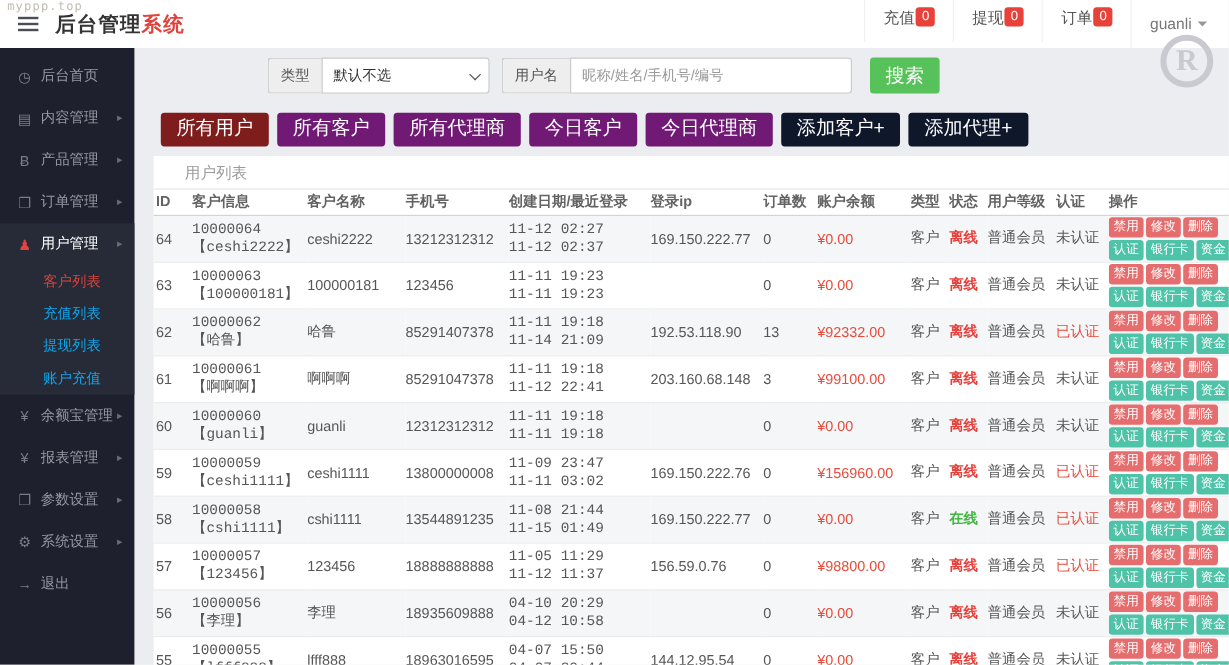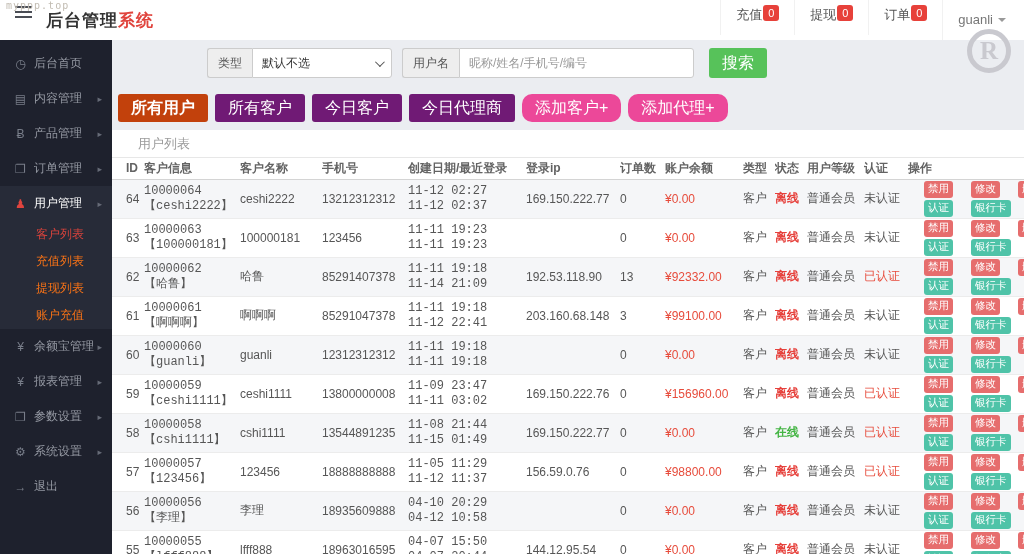--- a/index.html
+++ b/index.html
@@ -7,21 +7,21 @@
   body {
     position:relative;
     font-family:"Liberation Sans","DejaVu Sans",sans-serif;
     background:#ebedf1; color:#555; font-size:12px;
   }
   
   .navbar { position:absolute; top:0; left:0; width:1024px; height:40px;
     background:#fff; display:flex; justify-content:space-between; align-items:center; z-index:4; }
   .wm { position:absolute; top:0; left:6px; font-family:"DejaVu Sans Mono",monospace;
     font-size:10px; color:#c2bcb2; letter-spacing:1px; }
-  .nav-left { display:flex; align-items:flex-end; height:24px; }
+  .nav-left { display:flex; align-items:center; height:24px; }
   .hamburger { width:46px; height:40px; display:flex; flex-direction:column;
     justify-content:center; align-items:center; gap:3px; cursor:pointer; }
   .hamburger i { display:block; width:17px; height:2px; background:#4a4d55; }
   .logo { font-size:17px; font-weight:bold; color:#333; letter-spacing:1px; }
   .logo .red { color:#e0433c; }
   .nav-right { display:flex; align-items:center; height:40px; }
   .nav-stat { height:40px; line-height:40px; padding:0 15px; border-left:1px solid #f1f1f1;
     font-size:13px; color:#555; cursor:pointer; }
   .badge { display:inline-block; min-width:16px; height:16px; line-height:16px; text-align:center;
     background:#e7413a; color:#fff; font-size:11px; border-radius:3px; padding:0 4px;
@@ -35,61 +35,61 @@
     background:#1e212d; z-index:3; padding-top:6px; }
   .side-item { height:35px; display:flex; align-items:center; padding:0 10px 0 13px;
     color:#9599a3; font-size:12px; cursor:pointer; position:relative; }
   .side-item .s-icon { width:15px; margin-right:6px; font-size:12px; color:#787d89; text-align:center; flex:none; }
   .side-item .s-label { flex:1; white-space:nowrap; overflow:hidden; }
   .side-item .s-arrow { font-size:9px; color:#666b77; }
   .side-item.active { color:#fff; }
   .side-item.active .s-icon { color:#e0443e; }
   .side-group { background:#272b38; }
   .sub-item { height:27px; line-height:27px; padding-left:36px; color:#74788а; }
-  .sub-item { color:#f97316; font-size:12px; cursor:pointer; white-space:nowrap; overflow:hidden; }
+  .sub-item { color:#0ea5e9; font-size:12px; cursor:pointer; white-space:nowrap; overflow:hidden; }
   .sub-item.active { color:#d8433c; }
   
-  .main { position:absolute; top:40px; left:112px; width:844px; height:514px; }
+  .main { position:absolute; top:40px; left:128px; width:844px; height:514px; }
   .filterbar { height:46px; padding:8px 0 8px 95px; display:flex; align-items:center; }
   .igroup { display:flex; height:30px; margin-right:10px; }
   .ilabel { background:#eee; border:1px solid #ccc; border-right:none; padding:0 10px;
     line-height:28px; font-size:12px; color:#555; border-radius:3px 0 0 3px; white-space:nowrap; }
   .iselect { width:140px; background:#fff; border:1px solid #ccc; border-radius:0 3px 3px 0;
     display:flex; align-items:center; padding:0 9px; font-size:12px; color:#333; cursor:pointer; }
   .sel-caret { margin-left:auto; width:7px; height:7px; border-right:1.5px solid #555;
     border-bottom:1.5px solid #555; transform:rotate(45deg) translateY(-2px); }
   .itext { width:235px; border:1px solid #ccc; border-radius:0 3px 3px 0; padding:0 9px;
     font-size:12px; color:#333; outline:none; font-family:inherit; }
   .itext::placeholder { color:#9a9a9a; }
   .btn { border:none; color:#fff; font-size:16px; border-radius:3px; cursor:pointer;
     font-family:inherit; white-space:nowrap; }
   .btn.search { height:30px; padding:0 13px; background:#57c25a; margin-left:5px; }
   .quickrow { height:44px; padding:8px 0 8px 6px; display:flex; align-items:center; }
   .qbtn { height:28px; line-height:28px; padding:0 13px; margin-right:7px; }
-  .qbtn.teal { background:#c2410c;font-weight:bold; }
+  .qbtn.teal { background:#7f1d1d; }
   .qbtn.green { background:#701a75; }
-  .qbtn.red { background:#ec4899;border-radius:10px; }
+  .qbtn.red { background:#0f172a; }
   
   .panel { background:#fff; width:912px; }
   .panel-title { height:28px; line-height:28px; padding-left:26px; color:#9b9b9b;
     font-size:13px; border-bottom:1px solid #e7e7e7; }
   table { width:912px; border-collapse:collapse; table-layout:fixed; }
   thead th { height:21px; font-size:12px; font-weight:bold; color:#636363; text-align:left;
     padding:0 4px 0 0; border-bottom:1px solid #d4d4d4; white-space:nowrap; overflow:hidden; }
-  th:first-child, td:first-child { padding-left:14px; }
+  th:first-child, td:first-child { padding-left:2px; }
   tbody td { height:35px; font-size:12px; color:#565656; padding:0 4px 0 0;
     border-bottom:1px solid #ececec; vertical-align:middle; white-space:nowrap; overflow:hidden; }
   tbody tr:nth-child(odd) { background:#f5f6f8; }
   .l2 { line-height:15px;font-family:Liberation Mono, monospace; }
   .red-text { color:#e74c3c; }
   .status-off { color:#e6413c; font-weight:bold; }
   .status-on { color:#45b545; font-weight:bold; }
   .ops { line-height:normal; }
   .act { display:inline-block; border:none; color:#fff; font-size:10.5px; border-radius:3px;
-    padding:1.5px 4px; margin:1px 2px 1px 16px; cursor:pointer; font-family:inherit; }
+    padding:1.5px 4px; margin:1px 2px 1px 0; cursor:pointer; font-family:inherit; }
   .act.red { background:#e66d6d; }
   .act.teal { background:#4fc3a8; }
   
   .rlogo { position:absolute; top:29px; right:13px; width:44px; height:44px;
     border:5px solid #c9c9cf; border-radius:50%; display:flex; align-items:center;
     justify-content:center; color:#c9c9cf; font-weight:bold; font-size:25px;
     font-family:"Liberation Serif","DejaVu Serif",serif; z-index:6; background:transparent; }
 </style>
 </head>
 <body>
@@ -187,20 +187,21 @@
     </div>
     <div class="igroup">
       <span class="ilabel">用户名</span>
       <input class="itext" type="text" placeholder="昵称/姓名/手机号/编号" style="">
     </div>
     <button class="btn search">搜索</button>
   </div>
   <div class="quickrow" id="quickrow">
       <button class="btn qbtn teal">所有用户</button>
       <button class="btn qbtn green">所有客户</button>
+      <button class="btn qbtn green">所有代理商</button>
       <button class="btn qbtn green">今日客户</button>
       <button class="btn qbtn green">今日代理商</button>
       <button class="btn qbtn red">添加客户+</button>
       <button class="btn qbtn red">添加代理+</button>
     </div>
   <div class="panel">
     <div class="panel-title">用户列表</div>
     <table>
       <colgroup>
         <col style="width:32px">

